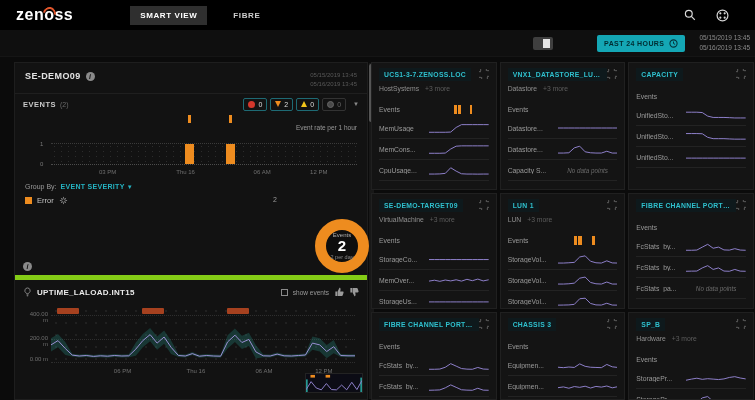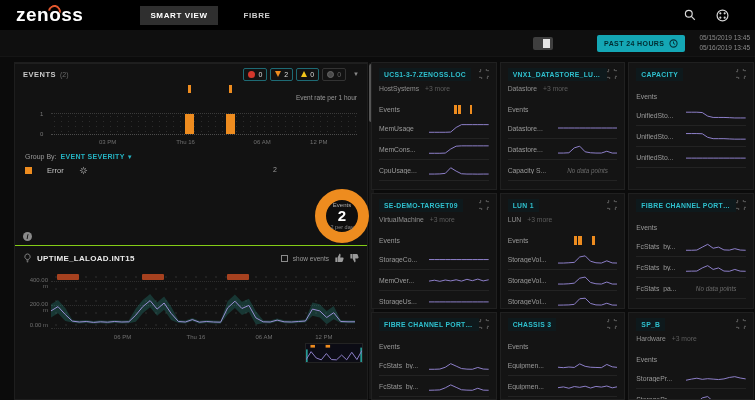--- a/index.html
+++ b/index.html
@@ -1,21 +1,21 @@
 <!DOCTYPE html>
 <html><head>
 <meta charset="utf-8">
 <style>
   * { margin:0; padding:0; box-sizing:border-box; }
   html,body { width:755px; height:400px; overflow:hidden; }
   body { background:#0b0b0b; font-family:"Liberation Sans", sans-serif; color:#ccc; position:relative; }
 
   
   .topbar { height:30px; background:#000; display:flex; align-items:center; padding:0 16px; }
-  .logo { font-size:19px; font-weight:bold; color:#fff; letter-spacing:.5px; margin-right:36px; display:flex; align-items:baseline; }
+  .logo { font-size:16px; font-weight:bold; color:#fff; letter-spacing:.5px; margin-right:36px; display:flex; align-items:baseline; }
   .logo-o { position:relative; }
   .logo-o::after { content:""; position:absolute; left:-1px; top:1px; width:9px; height:9px;
     border:2px solid transparent; border-top-color:#e0562c; border-right-color:#e0562c;
     border-radius:50%; transform:rotate(-35deg); }
   .tab { font-size:8px; font-weight:bold; color:#cfcfcf; letter-spacing:.6px; padding:5px 10px; margin-right:16px; cursor:pointer; }
   .tab.active { background:#2f2f2f; color:#fff;margin-left:21px; }
   .topbar-icons { margin-left:auto; display:flex; gap:20px; align-items:center; padding-right:10px; }
 
   
   .toolbar { height:27px; background:#0f0f0f; border-bottom:1px solid #151515; display:flex; align-items:center; justify-content:flex-end; gap:14px; padding-right:5px; }
@@ -59,33 +59,33 @@
     background-image:radial-gradient(circle,#2c2c2c .8px,transparent .9px); background-size:7px 5px; }
   .ebar-y { position:absolute; font-size:6px; color:#787878; left:-11px; }
   .ebar-y.top { top:-3px; } .ebar-y.bottom { bottom:-3px; }
   .ebar { position:absolute; top:0; bottom:0; width:9px; background:#ee8c1f; }
   .ebar-x { position:relative; height:11px; margin:2px 10px 0 36px; }
   .xtick { position:absolute; transform:translateX(-50%); font-size:6px; color:#6f6f6f; top:2px; white-space:nowrap; }
 
   .groupby-row { padding:5px 10px 2px; font-size:7px; color:#9a9a9a; display:flex; gap:4px; align-items:center; }
   .groupby-value { color:#25b3c2; font-weight:bold; letter-spacing:.3px; cursor:pointer; }
   .groupby-caret { color:#25b3c2; font-size:6px; }
-  .legend-row { position:relative; padding:4px 10px; display:flex; gap:15px; align-items:center;text-align:right; }
+  .legend-row { position:relative; padding:4px 10px; display:flex; gap:5px; align-items:center;text-align:right; }
   .legend-swatch { width:7px; height:7px; background:#ee8c1f; }
   .legend-label { font-size:7.5px; color:#c4c4c4; }
   .legend-count { position:absolute; left:258px; top:4px; font-size:7px; color:#9a9a9a; }
 
   .donut { position:absolute; right:-2px; bottom:2px; width:54px; height:54px; background:#0e0e0e;
     border:11px solid #ee8c1f; border-radius:50%; display:flex; flex-direction:column; align-items:center; justify-content:center; text-align:center; }
   .donut-label { font-size:6px; color:#b0b0b0; }
   .donut-value { font-size:15px; font-weight:bold; color:#fff; line-height:1.05; }
   .donut-sub { font-size:5.5px; color:#8a8a8a; }
   .panel-info { position:absolute; left:8px; bottom:4px; }
 
-  .chart-card { position:relative; border-top:1px solid #84cc16; padding:5px 8px; height:120px; }
+  .chart-card { position:relative; border-top:5px solid #84cc16; padding:5px 8px; height:120px; }
   .chart-header { display:flex; align-items:center; gap:5px; height:14px; }
   .chart-title { font-size:8px; font-weight:bold; color:#eaeaea; letter-spacing:.3px; }
   .chart-header-right { margin-left:auto; display:flex; align-items:center; gap:5px; }
   .checkbox { width:7px; height:7px; border:1px solid #8a8a8a; background:transparent; cursor:pointer; }
   .show-events-label { font-size:6.5px; color:#9a9a9a; cursor:pointer; }
   .thumb { cursor:pointer; }
 
   .uplot-wrap { position:relative; margin:6px 4px 0 28px; }
   .uplot { position:relative; height:58px;
     background-image:radial-gradient(circle,#222 .7px,transparent .8px); background-size:10px 12px; }
@@ -153,20 +153,30 @@
   </div>
   <div class="toolbar-dates">
     <div>05/15/2019 13:45</div>
     <div>05/16/2019 13:45</div>
   </div>
 </div>
 
 <div class="main">
 
   <div class="left-panel">
+    <div class="panel-header">
+      <div class="panel-title">
+        <span>SE-DEMO09</span>
+        <span class="info-icon"></span>
+      </div>
+      <div class="panel-dates">
+        <div>05/15/2019 13:45</div>
+        <div>05/16/2019 13:45</div>
+      </div>
+    </div>
 
     <div class="events-card">
       <div class="events-header">
         <span class="events-title">EVENTS</span>
         <span class="events-count">(2)</span>
         <div class="badges">
           <div class="badge selected">
             <span class="dot-red"></span>
             <span>0</span>
           </div>

